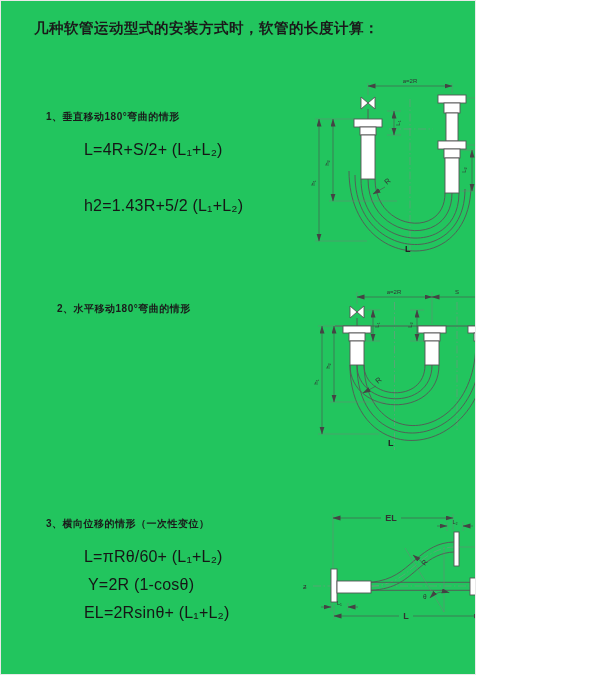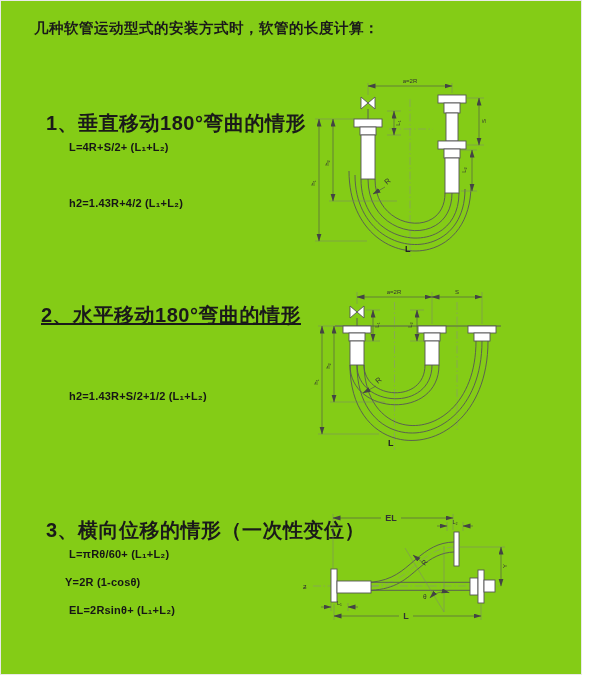--- a/index.html
+++ b/index.html
@@ -1,43 +1,43 @@
 <!DOCTYPE html>
 <html><head>
 <meta charset="utf-8">
 <style>
   html,body{margin:0;padding:0;background:#fff;}
   .page{
-    position:relative;width:582px;height:675px;background:#84cc16;overflow:hidden;
+    position:relative;width:476px;height:675px;background:#22c55e;overflow:hidden;
     font-family:"Liberation Sans","DejaVu Sans",sans-serif;color:#1a1a1a;
     border:1px solid #e9e9e9;box-sizing:border-box;
   }
   .doc-title{position:absolute;left:33px;top:18px;font-size:14.5px;font-weight:bold;letter-spacing:.5px;}
-  .sec-heading{position:absolute;font-size:20px;font-weight:bold;letter-spacing:.5px;}
-  .formula{position:absolute;font-size:11px;font-weight:700;color:#161616;letter-spacing:.2px;}
+  .sec-heading{position:absolute;font-size:10px;font-weight:bold;letter-spacing:.5px;}
+  .formula{position:absolute;font-size:16px;font-weight:400;color:#161616;letter-spacing:.2px;margin-left:15px;}
   svg{position:absolute;overflow:visible;}
   svg text{font-family:"Liberation Sans","DejaVu Sans",sans-serif;fill:#333;}
   .pipe{stroke:#565656;fill:#fff;stroke-width:.9;}
   .hose{stroke:#565656;fill:none;stroke-width:.9;}
   .dim{stroke:#4d4d4d;stroke-width:.6;fill:none;}
   .ext{stroke:#7a7a7a;stroke-width:.45;fill:none;}
   .cl{stroke:#8a8a8a;stroke-width:.5;fill:none;stroke-dasharray:8 2.5 1.5 2.5;}
   .lbl{font-size:6px;}
   .lbl-big{font-size:9px;font-weight:bold;fill:#222;}
 </style>
 </head>
 <body>
 
 <div class="page">
 
   <div class="doc-title">几种软管运动型式的安装方式时，软管的长度计算：</div>
 
   <div class="sec-heading" style="left:45px;top:109px;">1、垂直移动180°弯曲的情形</div>
   <div class="formula" style="left:68px;top:140px;">L=4R+S/2+ (L₁+L₂)</div>
-  <div class="formula" style="left:68px;top:196px;">h2=1.43R+4/2 (L₁+L₂)</div>
+  <div class="formula" style="left:68px;top:196px;">h2=1.43R+5/2 (L₁+L₂)</div>
 
   <svg style="left:308px;top:72px;" width="285" height="192" viewBox="0 0 285 192">
     <defs>
       <pattern id="xh1" width="4" height="4" patternUnits="userSpaceOnUse">
         <path d="M0,0 L4,4 M4,0 L0,4" stroke="#6a6a6a" stroke-width="0.55"></path>
       </pattern>
       <marker id="a1" markerWidth="8" markerHeight="6" refX="7.5" refY="2.5" orient="auto-start-reverse" markerUnits="userSpaceOnUse">
         <path d="M0,0 L8,2.5 L0,5 Z" fill="#444"></path>
       </marker>
     </defs>
@@ -98,22 +98,21 @@
       <text class="lbl" transform="rotate(-90 6,110)" x="6" y="110" text-anchor="middle">h₁</text>
       <text class="lbl" transform="rotate(-90 20,90)" x="20" y="90" text-anchor="middle">h₂</text>
 
       <line class="dim" x1="76" y1="114" x2="64" y2="121" marker-end="url(#a1)"></line>
       <text x="78" y="112" font-size="7.5" transform="rotate(-40 78,112)">R</text>
 
       <text class="lbl-big" x="96" y="179">L</text>
     </g>
   </svg>
 
-  <div class="sec-heading" style="left:40px;top:301px;text-decoration:underline;">2、水平移动180°弯曲的情形</div>
-  <div class="formula" style="left:68px;top:389px;">h2=1.43R+S/2+1/2 (L₁+L₂)</div>
+  <div class="sec-heading" style="left:56px;top:301px;">2、水平移动180°弯曲的情形</div>
 
   <svg style="left:308px;top:281px;" width="292" height="182" viewBox="0 0 292 182">
     <defs>
       <pattern id="xh2" width="4" height="4" patternUnits="userSpaceOnUse">
         <path d="M0,0 L4,4 M4,0 L0,4" stroke="#6a6a6a" stroke-width="0.55"></path>
       </pattern>
       <marker id="a2" markerWidth="8" markerHeight="6" refX="7.5" refY="2.5" orient="auto-start-reverse" markerUnits="userSpaceOnUse">
         <path d="M0,0 L8,2.5 L0,5 Z" fill="#444"></path>
       </marker>
     </defs>
@@ -175,21 +174,21 @@
 
       <line class="dim" x1="67" y1="104" x2="54" y2="111" marker-end="url(#a2)"></line>
       <text x="69" y="102" font-size="7.5" transform="rotate(-40 69,102)">R</text>
 
       <text class="lbl-big" x="79" y="164">L</text>
     </g>
   </svg>
 
   <div class="sec-heading" style="left:45px;top:516px;">3、横向位移的情形（一次性变位）</div>
   <div class="formula" style="left:68px;top:547px;">L=πRθ/60+ (L₁+L₂)</div>
-  <div class="formula" style="left:64px;top:575px;">Y=2R (1-cosθ)</div>
+  <div class="formula" style="left:72px;top:575px;">Y=2R (1-cosθ)</div>
   <div class="formula" style="left:68px;top:603px;">EL=2Rsinθ+ (L₁+L₂)</div>
 
   <svg style="left:300px;top:503px;" width="295" height="148" viewBox="0 0 295 148">
     <defs>
       <marker id="a3" markerWidth="8" markerHeight="6" refX="7.5" refY="2.5" orient="auto-start-reverse" markerUnits="userSpaceOnUse">
         <path d="M0,0 L8,2.5 L0,5 Z" fill="#444"></path>
       </marker>
     </defs>
 
     <g>

